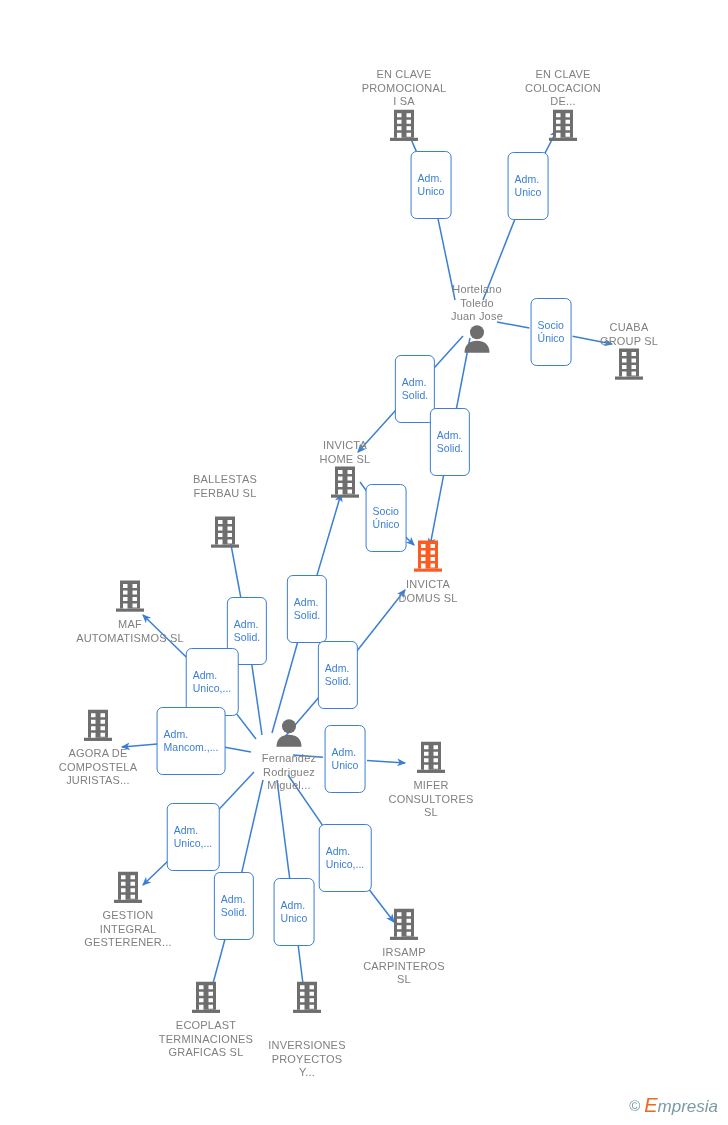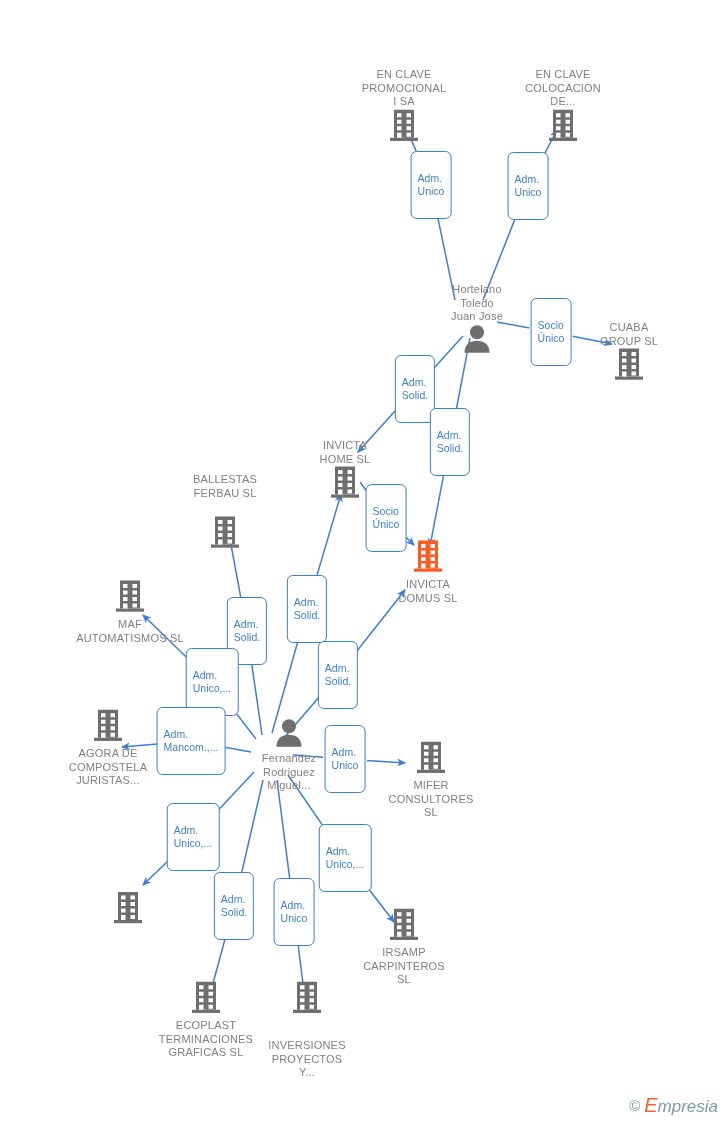--- a/index.html
+++ b/index.html
@@ -199,21 +199,21 @@
       </div>
       <div class="node" style="left: 289px; top: 755px;">
         <div class="node-icon"><svg width="30" height="30" viewBox="0 0 30 30">
             <circle cx="15" cy="8.5" r="7" fill="#6e6e6e"></circle>
             <path d="M2.5,29 C2.5,20.4 8.2,17 15,17 C21.8,17 27.5,20.4 27.5,29 Z" fill="#6e6e6e"></path>
           </svg></div>
         <div class="node-label">Fernandez
 Rodriguez
 Miguel...</div>
       </div>
-      <div class="node" style="left: 108px; top: 748px; justify-content: center;">
+      <div class="node" style="left: 98px; top: 748px; justify-content: center;">
         <div class="node-icon"><svg width="30" height="34" viewBox="0 0 30 34">
             <rect x="5" y="1" width="20" height="28" fill="#6e6e6e"></rect>
             <rect x="1" y="29" width="28" height="3.2" fill="#6e6e6e"></rect>
             <rect x="8" y="4.5" width="4.5" height="4" fill="#fff"></rect>
             <rect x="17.5" y="4.5" width="4.5" height="4" fill="#fff"></rect>
             <rect x="8" y="11" width="4.5" height="4" fill="#fff"></rect>
             <rect x="17.5" y="11" width="4.5" height="4" fill="#fff"></rect>
             <rect x="8" y="17.5" width="4.5" height="4" fill="#fff"></rect>
             <rect x="17.5" y="17.5" width="4.5" height="4" fill="#fff"></rect>
             <rect x="8" y="24" width="4.5" height="5" fill="#fff"></rect>
@@ -246,20 +246,23 @@
             <rect x="1" y="29" width="28" height="3.2" fill="#6e6e6e"></rect>
             <rect x="8" y="4.5" width="4.5" height="4" fill="#fff"></rect>
             <rect x="17.5" y="4.5" width="4.5" height="4" fill="#fff"></rect>
             <rect x="8" y="11" width="4.5" height="4" fill="#fff"></rect>
             <rect x="17.5" y="11" width="4.5" height="4" fill="#fff"></rect>
             <rect x="8" y="17.5" width="4.5" height="4" fill="#fff"></rect>
             <rect x="17.5" y="17.5" width="4.5" height="4" fill="#fff"></rect>
             <rect x="8" y="24" width="4.5" height="5" fill="#fff"></rect>
             <rect x="17.5" y="24" width="4.5" height="4" fill="#fff"></rect>
           </svg></div>
+        <div class="node-label">GESTION
+INTEGRAL
+GESTERENER...</div>
       </div>
       <div class="node" style="left: 404px; top: 947px;">
         <div class="node-icon"><svg width="30" height="34" viewBox="0 0 30 34">
             <rect x="5" y="1" width="20" height="28" fill="#6e6e6e"></rect>
             <rect x="1" y="29" width="28" height="3.2" fill="#6e6e6e"></rect>
             <rect x="8" y="4.5" width="4.5" height="4" fill="#fff"></rect>
             <rect x="17.5" y="4.5" width="4.5" height="4" fill="#fff"></rect>
             <rect x="8" y="11" width="4.5" height="4" fill="#fff"></rect>
             <rect x="17.5" y="11" width="4.5" height="4" fill="#fff"></rect>
             <rect x="8" y="17.5" width="4.5" height="4" fill="#fff"></rect>

